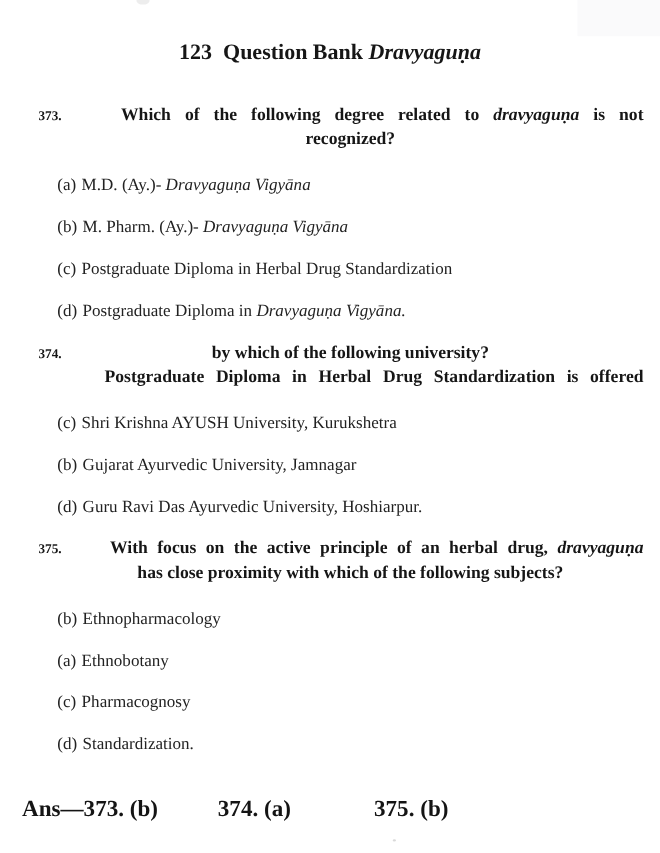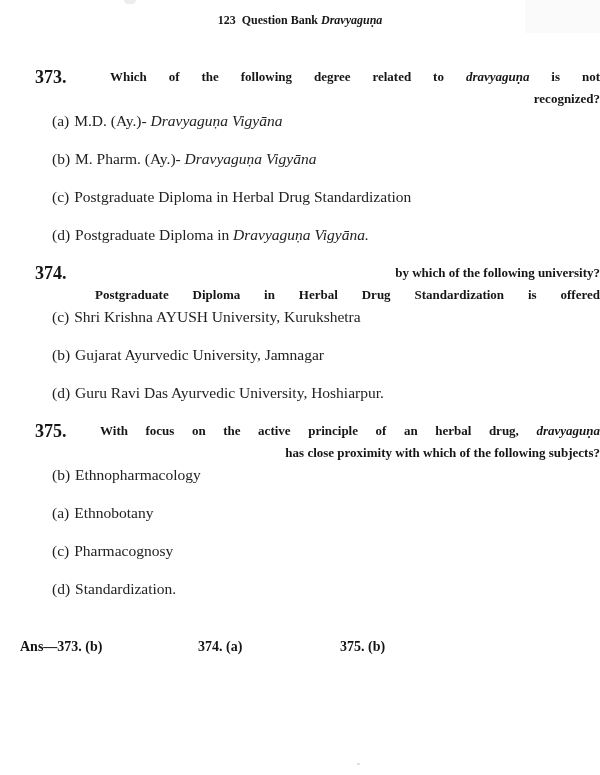--- a/index.html
+++ b/index.html
@@ -7,67 +7,69 @@
     width: 600px; height: 775px;
     background: #ffffff;
     font-family: "Liberation Serif", "DejaVu Serif", serif;
     color: #1c1c1c;
     position: relative;
     overflow: hidden;
   }
   .page-header {
     padding-top: 10px;
     text-align: center;
-    font-size: 12px;
+    font-size: 20px;
     font-weight: 700;
     line-height: 20px;
     color: #161616;
+    margin-top: 28px;
   }
   .questions { }
   .question { position: relative; }
   .question:nth-of-type(1) { margin-top: 36px; }
   .question:nth-of-type(2) { margin-top: 14px; }
   .question:nth-of-type(3) { margin-top: 14px; }
   .qnum {
     position: absolute;
     left: 35px; top: 0;
     font-weight: 700;
-    font-size: 18px;
+    font-size: 12px;
     line-height: 22px;
     color: #161616;
   }
   .qhead {
     padding-left: 52px;
+    padding-right: 15px;
     font-weight: 700;
-    font-size: 13px;
+    font-size: 16px;
     line-height: 22px;
     color: #161616;
   }
-  .qline { text-align: right; }
+  .qline { text-align: center; }
   .qline.first { text-align: justify; text-align-last: justify; }
   .question:nth-of-type(1) .qline.first { text-indent: 58px; }
   .question:nth-of-type(2) .qline.first { text-indent: 43px; }
   .question:nth-of-type(3) .qline.first { text-indent: 48px; }
-  .options { }
+  .options { margin-top: 20px; }
   .option {
     margin-left: 52px;
     margin-right: 15px;
     margin-bottom: 17px;
     font-size: 15.5px;
     line-height: 21px;
     color: #222222;
     white-space: nowrap;
   }
   .option .opt-label { margin-right: 5px; }
   .answers {
     position: relative;
     margin-top: 36px;
     height: 24px;
     font-weight: 700;
-    font-size: 14px;
+    font-size: 21px;
     line-height: 24px;
     color: #141414;
   }
   .ans-item { position: absolute; top: 0; white-space: nowrap; }
   .ans-item:nth-child(1) { left: 20px; }
   .ans-item:nth-child(2) { left: 198px; }
   .ans-item:nth-child(3) { left: 340px; }
   i { font-style: italic; }
   .artifact { position: absolute; pointer-events: none; }
   .artifact.corner-shade {

